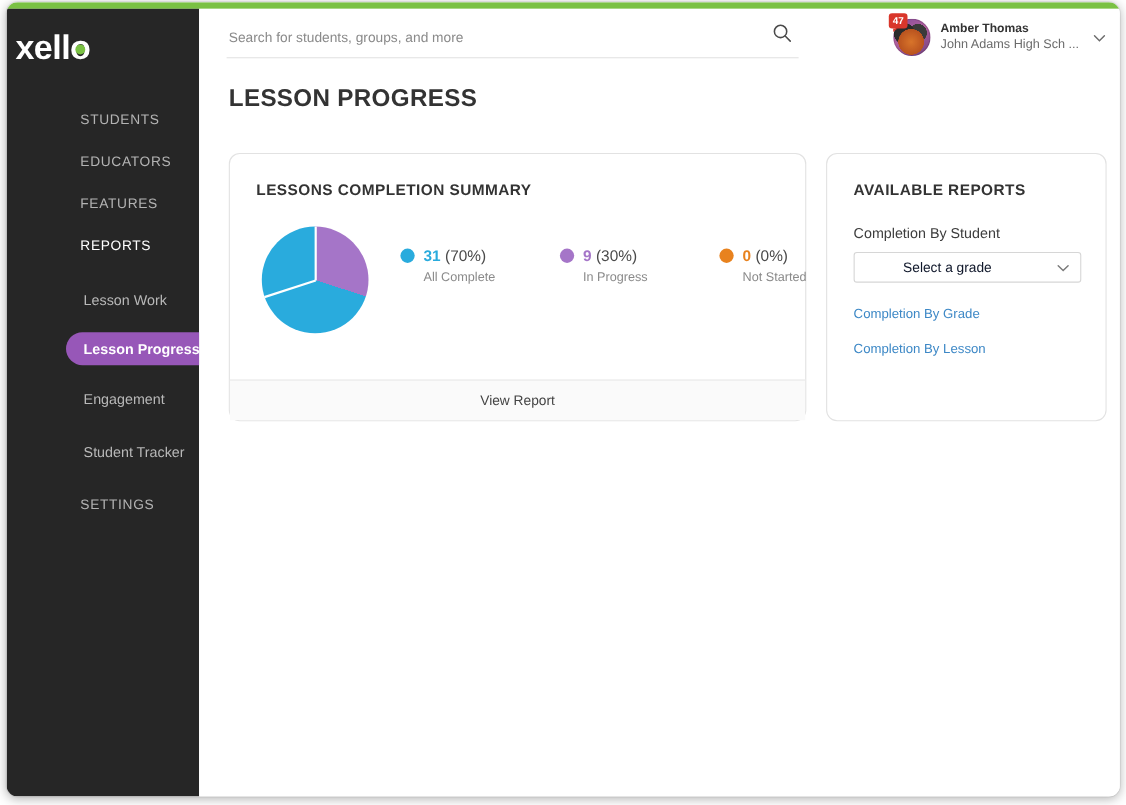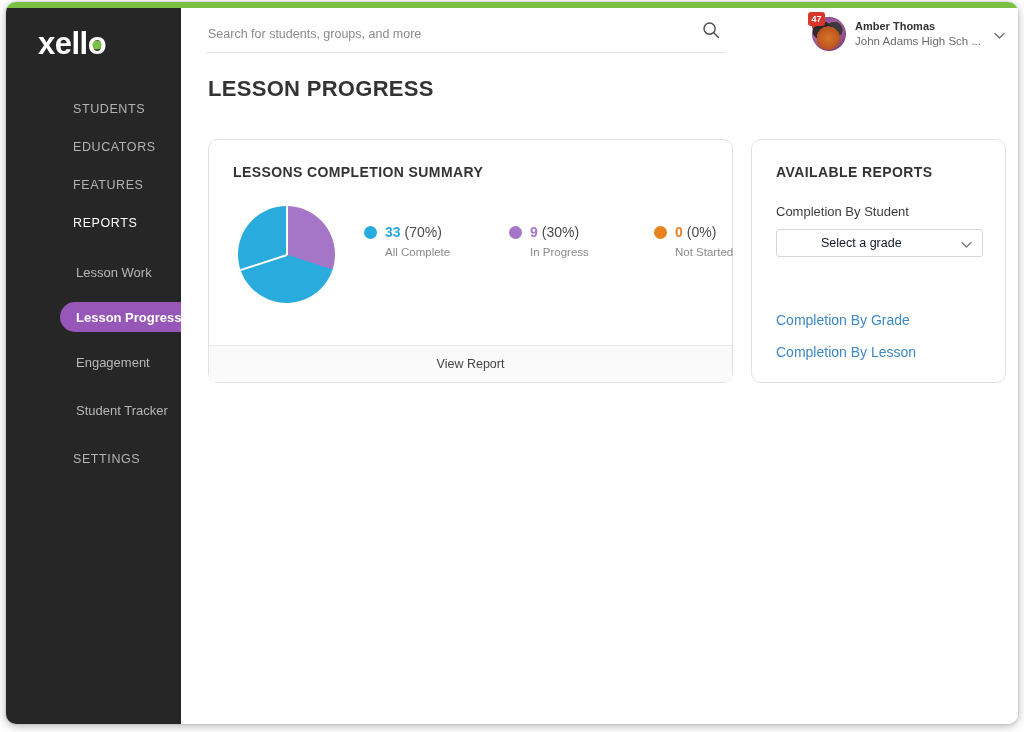--- a/index.html
+++ b/index.html
@@ -36,21 +36,21 @@
   .sidebar {
     position: absolute;
     left: 0;
     top: 6px;
     width: 175px;
     bottom: 0;
     background: #262626;
   }
   .logo {
     position: absolute;
-    left: 32px;
+    left: 8px;
     top: 20px;
     font-size: 31px;
     font-weight: bold;
     color: #ffffff;
     letter-spacing: -0.5px;
     line-height: 1;
     user-select: none;
   }
   .logo .logo-o {
     position: relative;
@@ -326,25 +326,24 @@
     align-items: center;
     padding: 0 9px;
     cursor: pointer;
   }
   .select-box .sel-text { font-size: 12.5px; color: #0f172a; flex: 1; margin-left: 35px; }
   .select-box .sel-chev { width: 13px; height: 13px; }
 
   .report-link {
     position: absolute;
     left: 24px;
-    font-size: 14px;
+    font-size: 12px;
     color: #3d88c6;
     cursor: pointer;
     text-decoration: none;
-    margin-top: 34px;
   }
   #link-grade { top: 138px; }
   #link-lesson { top: 170px; }
 </style>
 </head>
 <body>
 
 <div class="window">
 
   <div class="accent-bar"></div>
@@ -461,21 +460,21 @@
       <div class="pie" id="pie-chart" style="background: conic-gradient(rgb(165, 117, 200) 0%, rgb(165, 117, 200) 30%, rgb(41, 171, 221) 30%, rgb(41, 171, 221) 100%);">
         <div class="pie-gap"></div>
         <div class="pie-gap2" style="transform: rotate(72deg);"></div>
       </div>
 
       <div class="legend">
 
         <div class="legend-item">
           <div class="legend-row">
             <span class="legend-dot" id="dot-0" style="background: rgb(41, 171, 221);"></span>
-            <span class="legend-count" id="count-0" style="color: rgb(41, 171, 221);">33</span>
+            <span class="legend-count" id="count-0" style="color: rgb(41, 171, 221);">31</span>
             <span class="legend-pct">(70%)</span>
           </div>
           <div class="legend-label">All Complete</div>
         </div>
 
         <div class="legend-item">
           <div class="legend-row">
             <span class="legend-dot" id="dot-1" style="background: rgb(165, 117, 200);"></span>
             <span class="legend-count" id="count-1" style="color: rgb(165, 117, 200);">9</span>
             <span class="legend-pct">(30%)</span>

